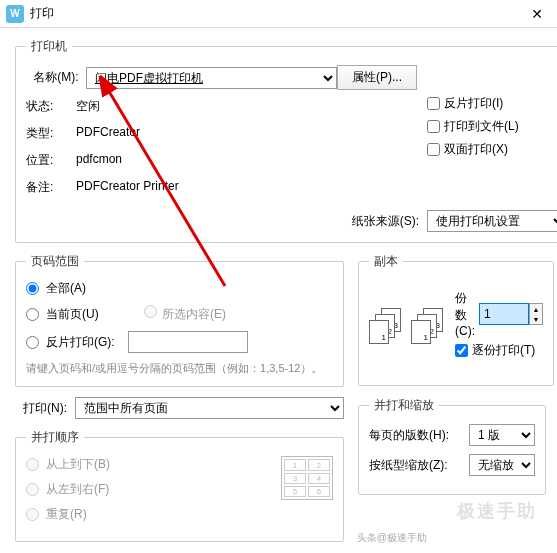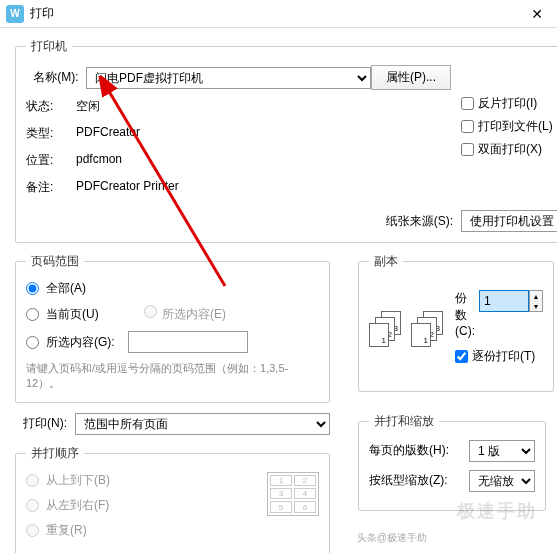--- a/index.html
+++ b/index.html
@@ -7,32 +7,32 @@
 .titlebar { height: 28px; display: flex; align-items: center; border-bottom: 1px solid #ddd; padding: 0 0 0 6px; }
 .titlebar .logo { width: 18px; height: 18px; background: #5BBAE8; border-radius: 3px; display: flex; align-items: center; justify-content: center; color: #fff; font-size: 10px; font-weight: bold; margin-right: 6px; }
 .titlebar .title { flex: 1; }
 .titlebar .close { width: 40px; height: 28px; display: flex; align-items: center; justify-content: center; font-size: 14px; cursor: pointer; }
 .content { padding: 10px 15px; position: relative; }
 fieldset { border: 1px solid #ccc; border-radius: 2px; padding: 10px; margin-bottom: 10px; position: relative; }
 legend { padding: 0 5px; color: #333; font-family: Liberation Serif, serif; }
 .row { display: flex; align-items: center; margin-bottom: 8px; }
 .row label.lbl { width: 60px; text-align: center; }
 select, input[type="text"] { border: 1px solid #999; padding: 2px 4px; height: 22px; background: #fff; }
-select.printer { width: 285px; }
+select.printer { width: 251px; text-decoration: underline; }
 button.btn { border: 1px solid #aaa; background: linear-gradient(#fdfdfd,#eee); padding: 3px 12px; min-width: 80px; cursor: pointer; }
 .chk { display: flex; align-items: center; gap: 4px; margin-bottom: 6px; }
 .chk input { width: 13px; height: 13px; }
 .printer-props { margin-left: auto; }
 .printer-grid { display: flex; gap: 10px; }
 .printer-left { flex: 1; }
 .printer-right { width: 140px; padding-top: 30px; }
 .kv { display: flex; margin-bottom: 10px; }
 .kv .k { width: 50px; }
 .paper-src { display: flex; align-items: center; justify-content: flex-end; gap: 8px; margin-top: 4px; }
-.two-col { display: flex; gap: 28px; }
+.two-col { display: flex; gap: 14px; }
 .col-left { flex: 1; }
 .col-right { width: 184px; }
 .radio-row { display: flex; align-items: center; gap: 5px; margin-bottom: 8px; }
 .radio-row input { margin-right: 2px; }
 .disabled { color: #999; }
 .hint { color: #888; font-size: 11px; line-height: 1.4; margin-top: 4px; }
 .copies-icons { display: flex; gap: 8px; align-items: center; }
 .copies-icon { width: 34px; height: 40px; position: relative; }
 .page-stack { position: absolute; border: 1px solid #666; background: #fff; width: 20px; height: 24px; }
 .page-stack .num { position: absolute; bottom: 1px; right: 2px; font-size: 8px; }
@@ -121,21 +121,21 @@
             <input type="radio" name="pr" checked="" style="">
             <span>全部(A)</span>
           </div>
       <div class="radio-row">
         <input type="radio" name="pr" style="">
             <span>当前页(U)</span>
         <span style="margin-left:40px" class="disabled"><input type="radio" disabled="" style=""> <span>所选内容(E)</span></span>
       </div>
       <div class="radio-row">
         <input type="radio" name="pr" style="">
-            <span>所选内容(G):</span>
+            <span>反片打印(G):</span>
         <input type="text" style="width: 120px; margin-left: 8px;" value="">
       </div>
       <div class="hint">请键入页码和/或用逗号分隔的页码范围（例如：1,3,5-12）。</div>
     </fieldset>
   </div>
   <div class="col-right">
     <fieldset>
       <legend>副本</legend>
       <div style="display:flex;align-items:center;gap:10px;margin:10px 0">
         <div class="copies-icons">
@@ -156,21 +156,21 @@
                 </div>
                 <div class="page-stack" style="top:6px;left:6px">
                   <span class="num">2</span>
                 </div>
                 <div class="page-stack" style="top:12px;left:0">
                   <span class="num">1</span>
                 </div>
               </div>
         </div>
         <div>
-          <div style="display:flex;align-items:flex-start;gap:4px;margin-bottom:10px">
+          <div style="display:flex;align-items:center;gap:4px;margin-bottom:4px">
             <span>份数(C):</span>
             <div class="spinbox">
                   <input type="text" value="1" style="">
                   <div class="arrows">
                     <span>▲</span>
                     <span>▼</span>
                   </div>
                 </div>
           </div>
           <label class="chk">

